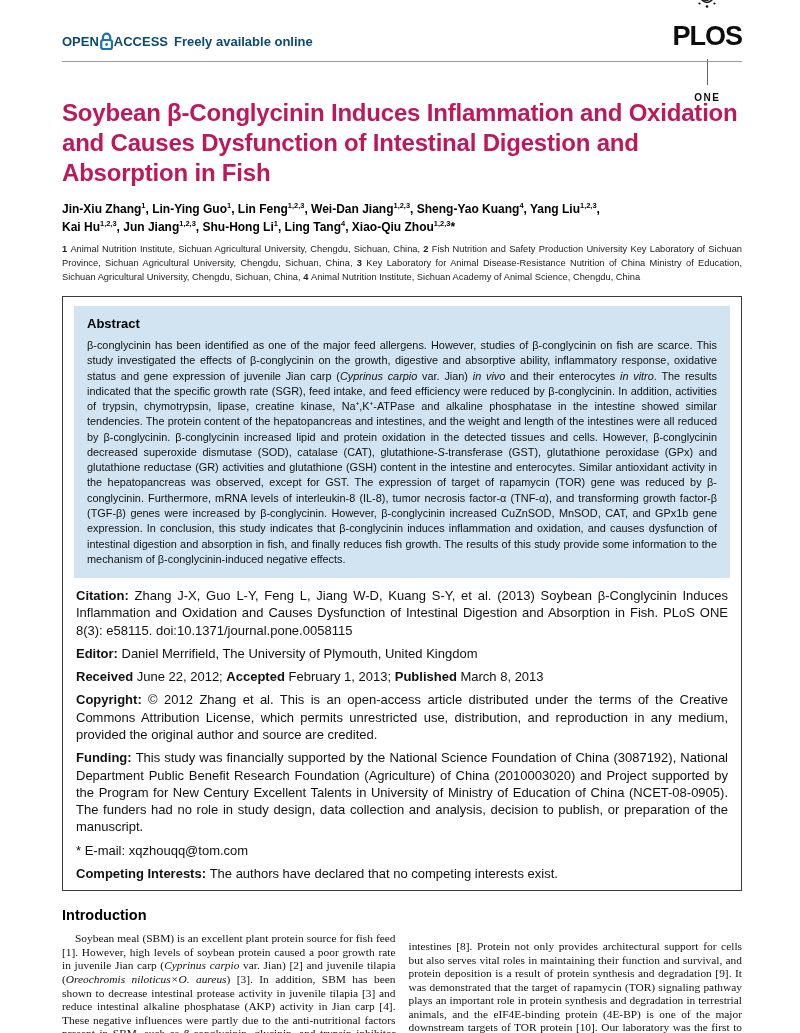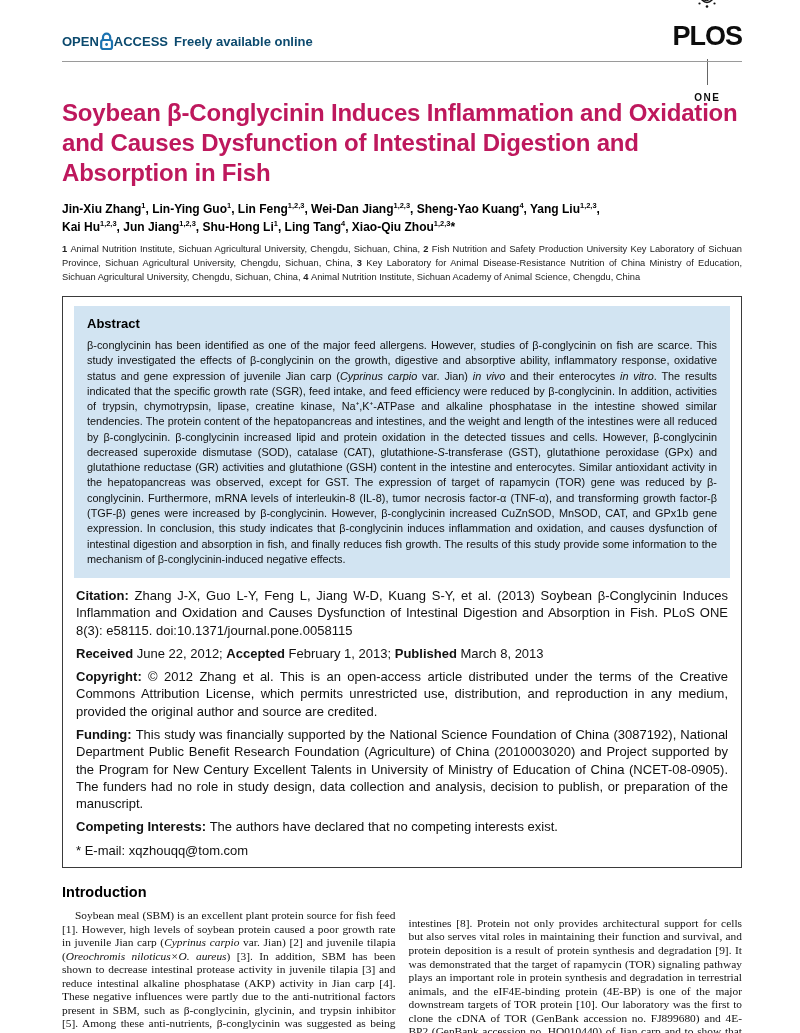--- a/index.html
+++ b/index.html
@@ -91,25 +91,26 @@
 
 <div class="affiliations"><span class="seg-b">1 </span><span>Animal Nutrition Institute, Sichuan Agricultural University, Chengdu, Sichuan, China, </span><span class="seg-b">2 </span><span>Fish Nutrition and Safety Production University Key Laboratory of Sichuan Province, Sichuan Agricultural University, Chengdu, Sichuan, China, </span><span class="seg-b">3 </span><span>Key Laboratory for Animal Disease-Resistance Nutrition of China Ministry of Education, Sichuan Agricultural University, Chengdu, Sichuan, China, </span><span class="seg-b">4 </span><span>Animal Nutrition Institute, Sichuan Academy of Animal Science, Chengdu, China</span></div>
 
 <div class="meta-box">
   <div class="abstract-box">
     <div class="abstract-heading">Abstract</div>
     <div class="abstract-body"><span>β-conglycinin has been identified as one of the major feed allergens. However, studies of β-conglycinin on fish are scarce. This study investigated the effects of β-conglycinin on the growth, digestive and absorptive ability, inflammatory response, oxidative status and gene expression of juvenile Jian carp (</span><span class="seg-i">Cyprinus carpio</span><span> var. Jian) </span><span class="seg-i">in vivo</span><span> and their enterocytes </span><span class="seg-i">in vitro</span><span>. The results indicated that the specific growth rate (SGR), feed intake, and feed efficiency were reduced by β-conglycinin. In addition, activities of trypsin, chymotrypsin, lipase, creatine kinase, Na⁺,K⁺-ATPase and alkaline phosphatase in the intestine showed similar tendencies. The protein content of the hepatopancreas and intestines, and the weight and length of the intestines were all reduced by β-conglycinin. β-conglycinin increased lipid and protein oxidation in the detected tissues and cells. However, β-conglycinin decreased superoxide dismutase (SOD), catalase (CAT), glutathione-</span><span class="seg-i">S</span><span>-transferase (GST), glutathione peroxidase (GPx) and glutathione reductase (GR) activities and glutathione (GSH) content in the intestine and enterocytes. Similar antioxidant activity in the hepatopancreas was observed, except for GST. The expression of target of rapamycin (TOR) gene was reduced by β-conglycinin. Furthermore, mRNA levels of interleukin-8 (IL-8), tumor necrosis factor-α (TNF-α), and transforming growth factor-β (TGF-β) genes were increased by β-conglycinin. However, β-conglycinin increased CuZnSOD, MnSOD, CAT, and GPx1b gene expression. In conclusion, this study indicates that β-conglycinin induces inflammation and oxidation, and causes dysfunction of intestinal digestion and absorption in fish, and finally reduces fish growth. The results of this study provide some information to the mechanism of β-conglycinin-induced negative effects.</span></div>
   </div>
   <div class="meta-rows">
       <p class="meta-row"><span class="seg-b">Citation: </span><span>Zhang J-X, Guo L-Y, Feng L, Jiang W-D, Kuang S-Y, et al. (2013) Soybean β-Conglycinin Induces Inflammation and Oxidation and Causes Dysfunction of Intestinal Digestion and Absorption in Fish. PLoS ONE 8(3): e58115. doi:10.1371/journal.pone.0058115</span></p>
+      <p class="meta-row"><span class="seg-b">Editor: </span><span>Daniel Merrifield, The University of Plymouth, United Kingdom</span></p>
       <p class="meta-row"><span class="seg-b">Received </span><span>June 22, 2012; </span><span class="seg-b">Accepted </span><span>February 1, 2013; </span><span class="seg-b">Published </span><span>March 8, 2013</span></p>
       <p class="meta-row"><span class="seg-b">Copyright: </span><span>© 2012 Zhang et al. This is an open-access article distributed under the terms of the Creative Commons Attribution License, which permits unrestricted use, distribution, and reproduction in any medium, provided the original author and source are credited.</span></p>
       <p class="meta-row"><span class="seg-b">Funding: </span><span>This study was financially supported by the National Science Foundation of China (3087192), National Department Public Benefit Research Foundation (Agriculture) of China (2010003020) and Project supported by the Program for New Century Excellent Talents in University of Ministry of Education of China (NCET-08-0905). The funders had no role in study design, data collection and analysis, decision to publish, or preparation of the manuscript.</span></p>
+      <p class="meta-row"><span>* E-mail: xqzhouqq@tom.com</span></p>
       <p class="meta-row"><span class="seg-b">Competing Interests: </span><span>The authors have declared that no competing interests exist.</span></p>
-      <p class="meta-row"><span>* E-mail: xqzhouqq@tom.com</span></p>
     </div>
 </div>
 
 <div class="columns">
   <div class="col">
     <h2 class="section-heading">Introduction</h2>
     <div>
         <p class="body-para indent"><span>Soybean meal (SBM) is an excellent plant protein source for fish feed [1]. However, high levels of soybean protein caused a poor growth rate in juvenile Jian carp (</span><span class="seg-i">Cyprinus carpio</span><span> var. Jian) [2] and juvenile tilapia (</span><span class="seg-i">Oreochromis niloticus×O. aureus</span><span>) [3]. In addition, SBM has been shown to decrease intestinal protease activity in juvenile tilapia [3] and reduce intestinal alkaline phosphatase (AKP) activity in Jian carp [4]. These negative influences were partly due to the anti-nutritional factors present in SBM, such as β-conglycinin, glycinin, and trypsin inhibitor [5]. Among these anti-nutrients, β-conglycinin was suggested as being one of the key anti-nutritional factors [6]. A recent study has reported that β-conglycinin reduced weight gain in pigs [7]. However, little attention has been given to the potential negative effects of β-conglycinin on the growth, digestive and absorptive ability of fish.</span></p>
         <p class="body-para indent"><span>The reductions in digestive and absorptive ability may be associated with a diminished growth of the intestine; it has been reported that β-conglycinin decreased the villus height in piglet</span></p>
       </div>

